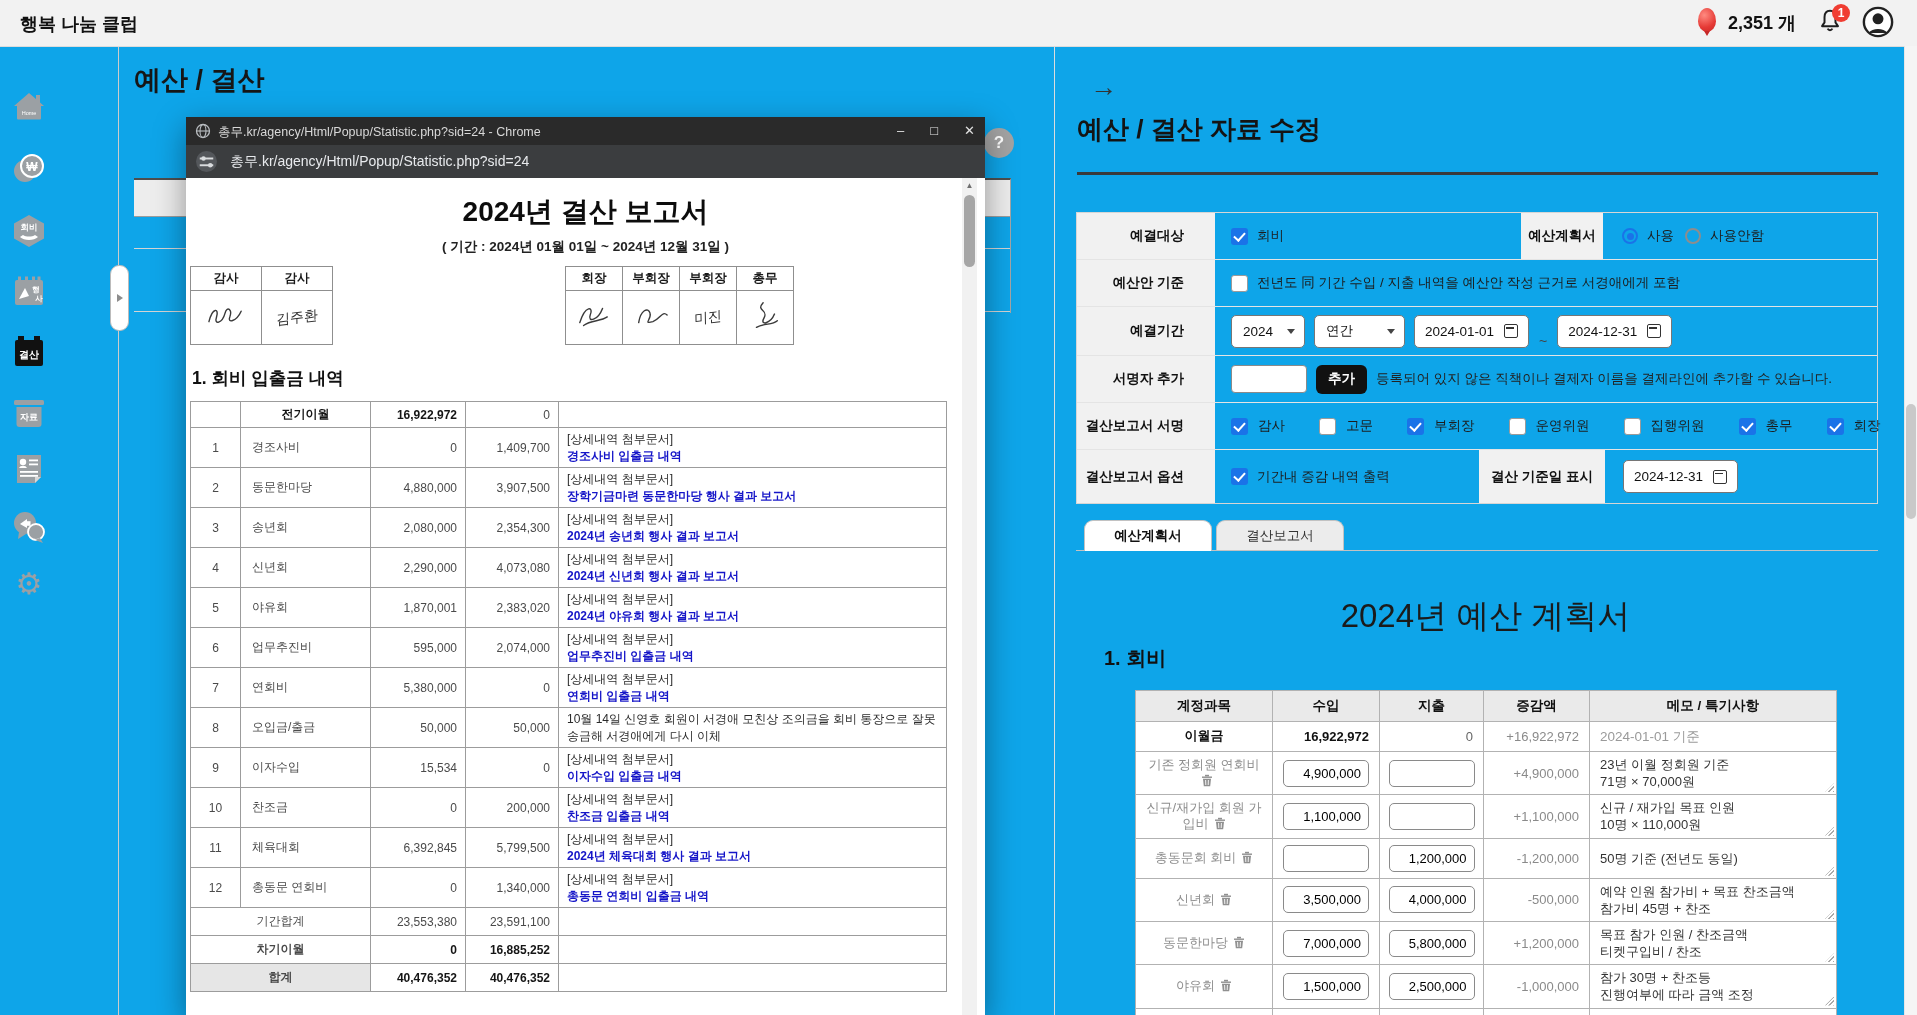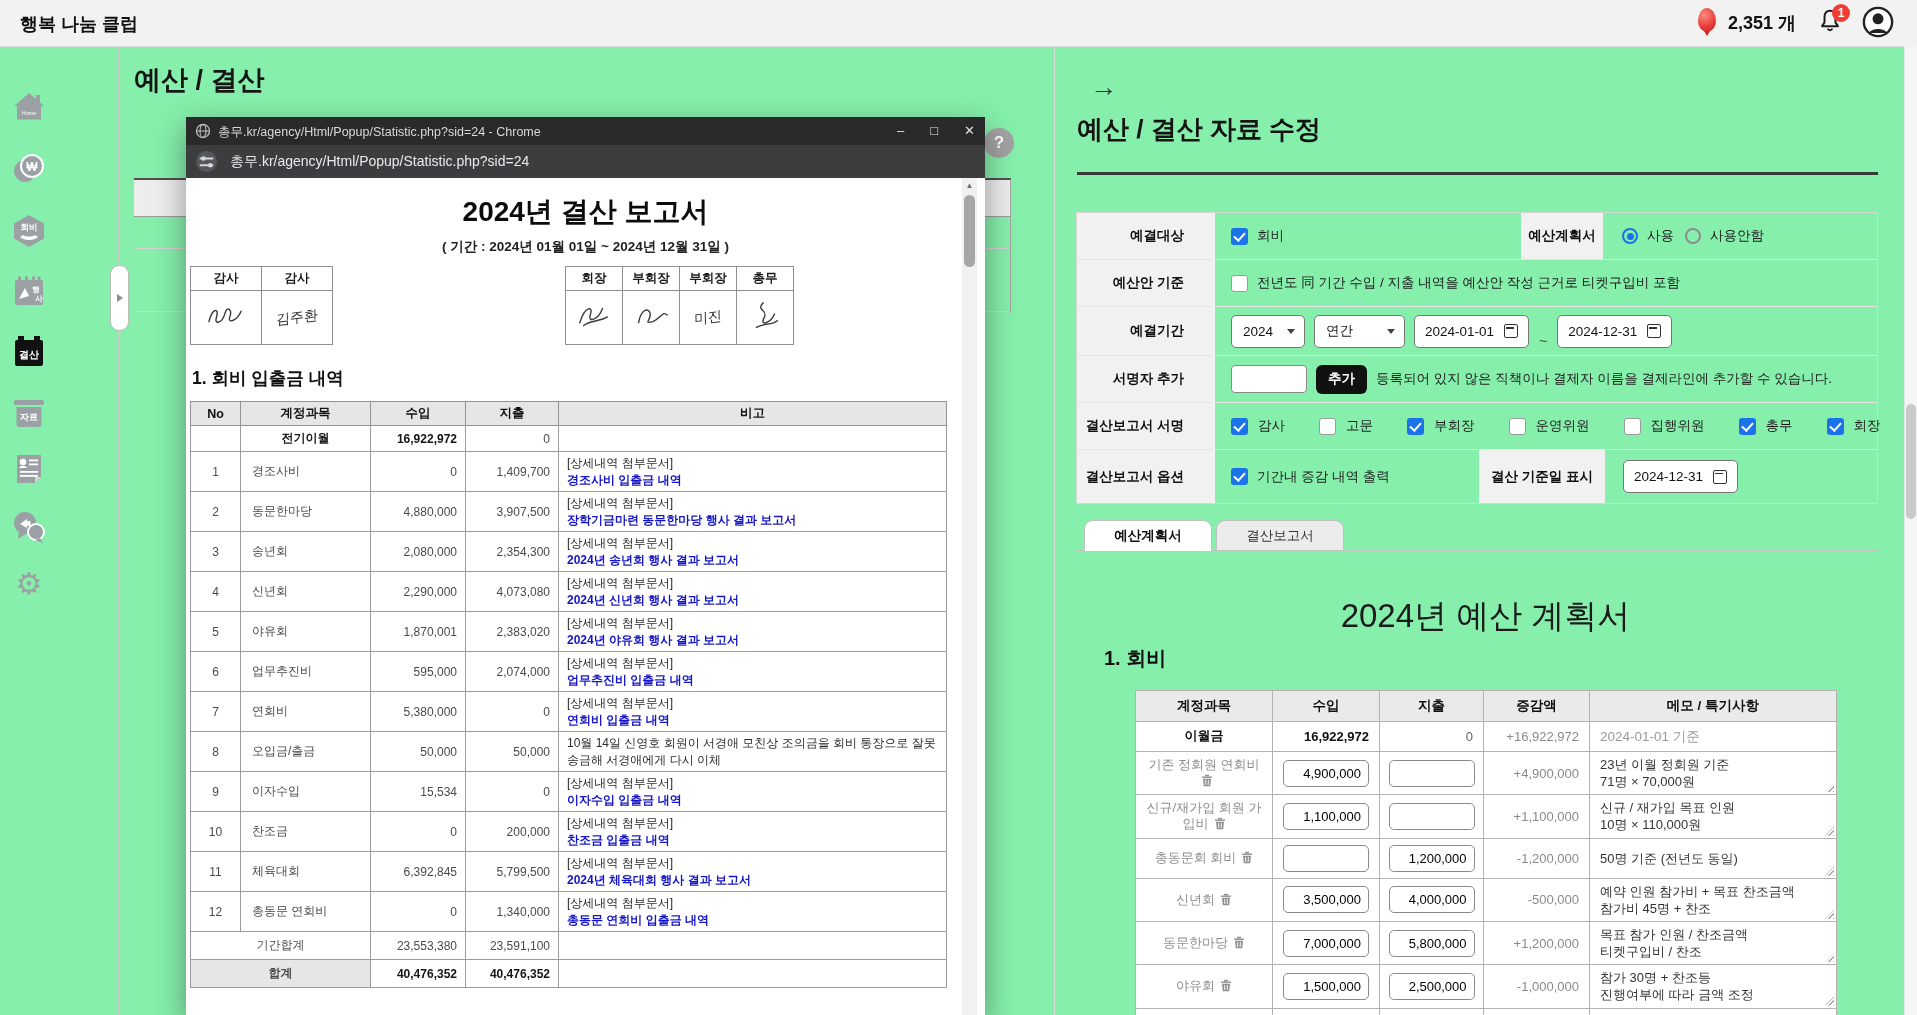--- a/index.html
+++ b/index.html
@@ -1,16 +1,16 @@
 <!DOCTYPE html>
 <html><head>
 <meta charset="utf-8">
 <style>
   html,body{margin:0;padding:0;background:#fff;}
-  .screen{position:relative;width:1917px;height:1015px;overflow:hidden;background:#86efac;
+  .screen{position:relative;width:1917px;height:1015px;overflow:hidden;background:#0ea5e9;
     font-family:"Liberation Sans","DejaVu Sans",sans-serif;color:#1a1a1a;}
   
   .topbar{position:absolute;left:0;top:0;width:1917px;height:46px;background:#f2f2f2;border-bottom:1px solid #dcdcdc;z-index:20;}
   .app-title{position:absolute;left:20px;top:12px;font-size:18px;font-weight:bold;color:#111;}
   .balloon{position:absolute;left:1698px;top:8px;width:18px;height:24px;background:radial-gradient(circle at 35% 30%,#ff8a80,#e53935 60%,#c62828);border-radius:50% 50% 50% 50%/55% 55% 45% 45%;}
   .balloon:after{content:"";position:absolute;left:6px;bottom:-4px;border-left:3px solid transparent;border-right:3px solid transparent;border-top:5px solid #c62828;}
   .count{position:absolute;left:1728px;top:11px;font-size:18px;font-weight:bold;color:#111;}
   .bellwrap{position:absolute;left:1816px;top:7px;width:34px;height:32px;}
   .bellwrap svg{width:28px;height:28px;}
   .badge{position:absolute;left:16px;top:-3px;min-width:18px;height:18px;border-radius:9px;background:#f03d32;color:#fff;font-size:12px;font-weight:bold;text-align:center;line-height:18px;padding:0 2px;box-sizing:border-box;}
@@ -296,27 +296,20 @@
       <div id="ptableMount">
           <table class="ptable">
             <colgroup>
               <col style="width:50px">
               <col style="width:130px">
               <col style="width:95px">
               <col style="width:93px">
               <col style="width:388px">
             </colgroup>
             <tbody>
-              <tr>
-                <th>No</th>
-                <th>계정과목</th>
-                <th>수입</th>
-                <th>지출</th>
-                <th>비고</th>
-              </tr>
               <tr class="pcarry">
                 <td class="c"></td>
                 <td class="c b">전기이월</td>
                 <td class="n b">16,922,972</td>
                 <td class="n">0</td>
                 <td></td>
               </tr>
               <tr class="pdata">
                 <td class="c">1</td>
                 <td class="acc">경조사비</td>
@@ -403,20 +396,26 @@
                 <td class="n">1,340,000</td>
                 <td><div class="note-tag">[상세내역 첨부문서]</div><a class="note-link">총동문 연회비 입출금 내역</a></td>
               </tr>
               <tr class="psum">
                 <td class="c" colspan="2"><span style="font-weight:normal">기간합계</span></td>
                 <td class="n">23,553,380</td>
                 <td class="n">23,591,100</td>
                 <td></td>
               </tr>
               <tr class="psum">
+                <td class="c" colspan="2"><span style="font-weight:bold">차기이월</span></td>
+                <td class="n b">0</td>
+                <td class="n b">16,885,252</td>
+                <td></td>
+              </tr>
+              <tr class="psum">
                 <td class="c shaded" colspan="2"><span style="font-weight:bold">합계</span></td>
                 <td class="n b">40,476,352</td>
                 <td class="n b">40,476,352</td>
                 <td></td>
               </tr>
             </tbody>
           </table>
         </div>
       <div class="pscroll">
         <div class="psup">▲</div>
@@ -444,21 +443,21 @@
           <span class="radio on"></span>
           <span>사용</span>
           <span class="radio off" style="margin-left:2px"></span>
           <span>사용안함</span>
         </div>
       </div>
       <div class="frow" style="height:46px">
         <div class="flabel">예산안 기준</div>
         <div class="fcontent">
           <span class="chk off"></span>
-          <span>전년도 同 기간 수입 / 지출 내역을 예산안 작성 근거로 티켓구입비 포함</span>
+          <span>전년도 同 기간 수입 / 지출 내역을 예산안 작성 근거로 서경애에게 포함</span>
         </div>
       </div>
       <div class="frow" style="height:48px">
         <div class="flabel">예결기간</div>
         <div class="fcontent">
           <span class="selb">
               <span>2024</span>
               <span class="chev"></span>
             </span>
           <span class="selb" style="gap:34px">

